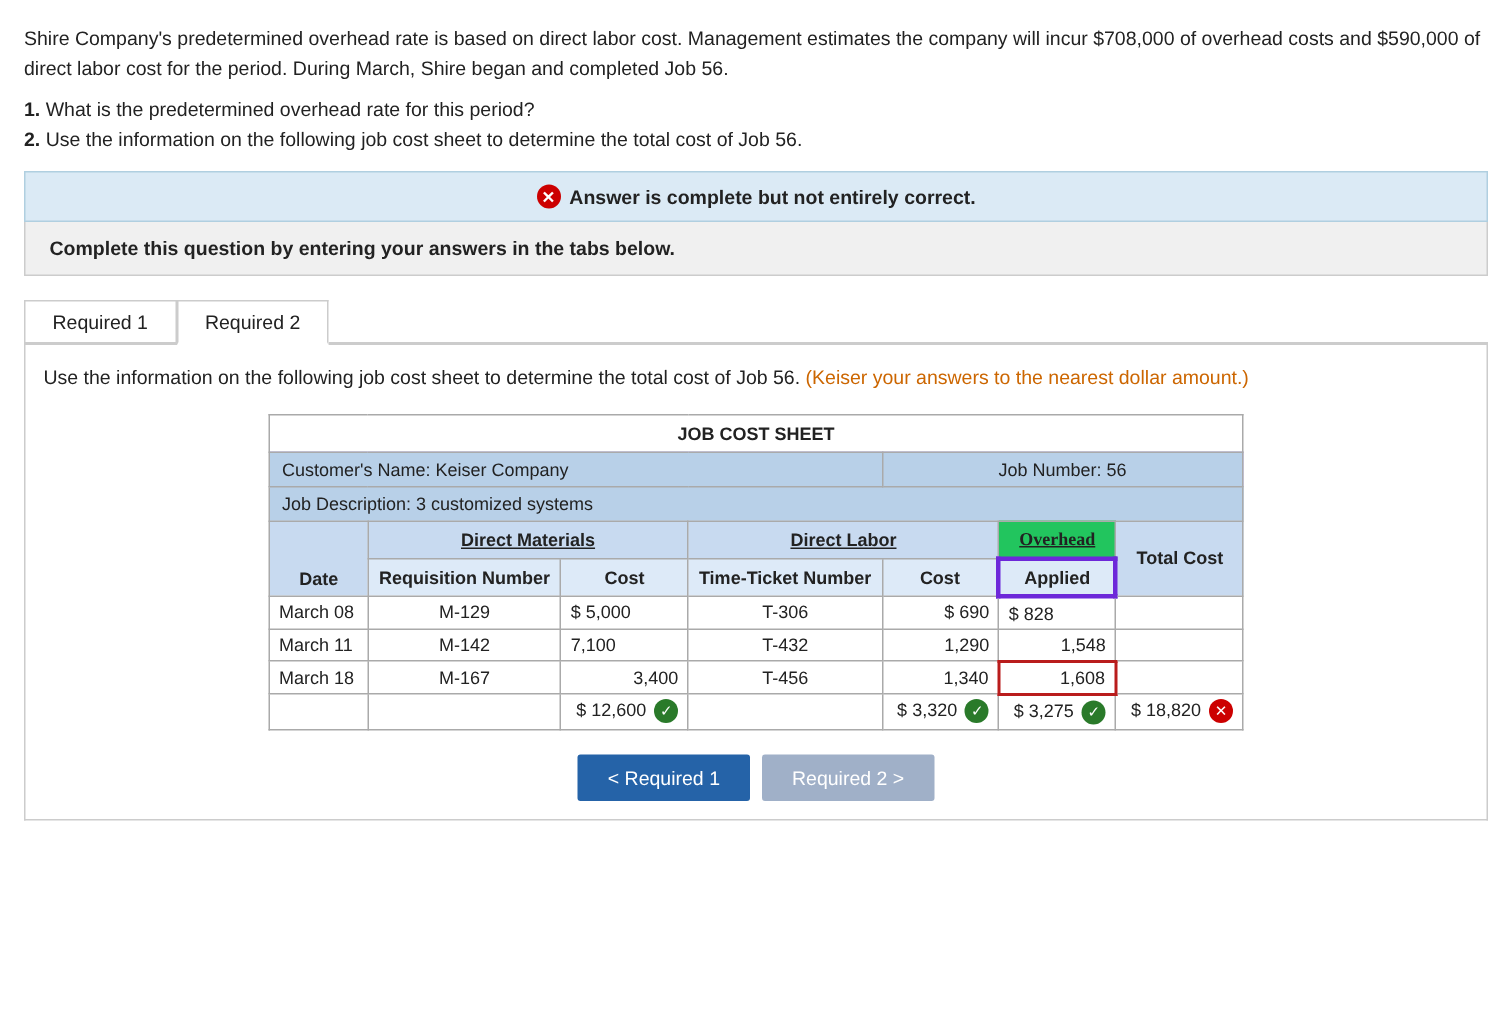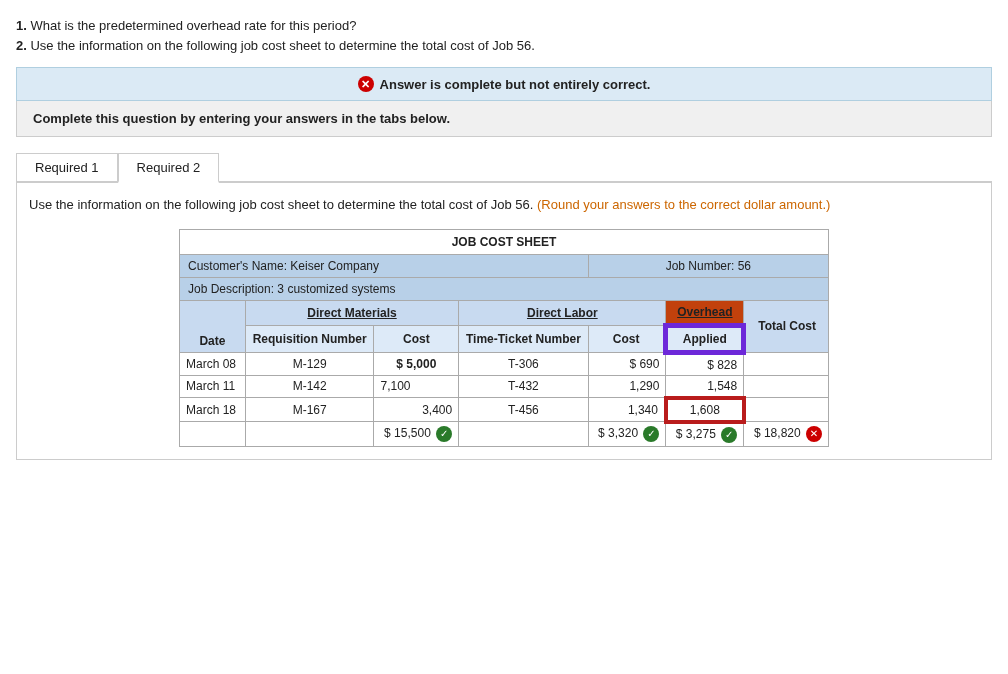--- a/index.html
+++ b/index.html
@@ -147,20 +147,21 @@
     }
     table.jcs-table {
       width: auto;
       min-width: 650px;
     }
   </style>
 </head>
 <body>
 
 <div class="intro-text">
+  <p>Shire Company's predetermined overhead rate is based on direct labor cost. Management estimates the company will incur $708,000 of overhead costs and $590,000 of direct labor cost for the period. During March, Shire began and completed Job 56.</p>
   <p>
     <strong>1.</strong>
     <span>What is the predetermined overhead rate for this period?</span><br>
     <strong>2.</strong>
     <span>Use the information on the following job cost sheet to determine the total cost of Job 56.</span>
   </p>
 </div>
 
 <div class="alert-box">
   <span class="alert-icon">✕</span>
@@ -172,102 +173,106 @@
 </div>
 
 <div class="tabs-container">
   <div class="tabs">
     <div class="tab">Required 1</div>
     <div class="tab active">Required 2</div>
   </div>
   <div class="tab-content">
     <div class="instruction">
       <span>Use the information on the following job cost sheet to determine the total cost of Job 56.</span>
-      <span class="orange">(Round your answers to the correct dollar amount.)</span>
+      <span class="orange">(Keiser your answers to the nearest dollar amount.)</span>
     </div>
 
     <div class="jcs-table-wrapper">
       <table class="jcs-table">
         <thead>
           <tr>
             <th colspan="7" style="text-align:center; background:#fff; border:1px solid #aaa; font-weight:bold; padding:5px;">JOB COST SHEET</th>
           </tr>
           <tr style="background:#f0abfc;margin-left:17px;">
             <td colspan="4" style="border:1px solid #aaa; padding:4px 8px; background:#b8d0e8;">Customer's Name: Keiser Company</td>
             <td colspan="3" style="border:1px solid #aaa; padding:4px 8px; background:#b8d0e8;text-align:center;">Job Number: 56</td>
           </tr>
           <tr style="background:#b8d0e8;">
             <td colspan="7" style="border:1px solid #aaa; padding:4px 8px; background:#b8d0e8;">Job Description: 3 customized systems</td>
           </tr>
           <tr>
             <th rowspan="2" style="border:1px solid #aaa; background:#c8daf0; vertical-align:bottom; padding:4px;margin-left:32px;">Date</th>
             <th colspan="2" style="border:1px solid #aaa; background:#c8daf0; text-align:center; padding:4px; text-decoration:underline;">Direct Materials</th>
             <th colspan="2" style="border:1px solid #aaa; background:#c8daf0; text-align:center; padding:4px; text-decoration:underline;">Direct Labor</th>
-            <th colspan="1" style="border:1px solid #aaa; background:#c2410c; text-align:center; padding:4px; text-decoration:underline;">Overhead</th>
+            <th colspan="1" style="border:1px solid #aaa; background:#22c55e; text-align:center; padding:4px; text-decoration:underline;font-family:Liberation Serif, serif;">Overhead</th>
             <th rowspan="2" style="border:1px solid #aaa; background:#c8daf0; text-align:center; padding:4px;">Total Cost</th>
           </tr>
           <tr>
             <th class="subheader" style="border:1px solid #aaa; padding:4px; text-align:center;">Requisition Number</th>
             <th class="subheader" style="border:1px solid #aaa; padding:4px; text-align:center;">Cost</th>
             <th class="subheader" style="border:1px solid #aaa; padding:4px; text-align:center;">Time-Ticket Number</th>
             <th class="subheader" style="border:1px solid #aaa; padding:4px; text-align:center;">Cost</th>
-            <th class="subheader" style="border:5px solid #6d28d9; padding:4px; ">Applied</th>
+            <th class="subheader" style="border:3px solid #6d28d9; padding:4px; ">Applied</th>
           </tr>
         </thead>
         <tbody>
 
           <tr>
             <td style="border:1px solid #aaa; padding:3px 6px;">March 08</td>
             <td style="border:1px solid #aaa; padding:3px 6px;">M-129</td>
-            <td style="border:1px solid #aaa; padding:3px 6px; text-align:center;font-weight:bold;">$ 5,000</td>
+            <td style="border:1px solid #aaa; padding:3px 6px; text-align:left;">$ 5,000</td>
             <td style="border:1px solid #aaa; padding:3px 6px;">T-306</td>
             <td style="border:1px solid #aaa; padding:3px 6px; text-align:right;">$ 690</td>
-            <td style="border:1px solid #aaa; padding:3px 6px; text-align:right;">$ 828</td>
+            <td style="border:1px solid #aaa; padding:3px 6px; text-align:left;">$ 828</td>
             <td style="border:1px solid #aaa; padding:3px 6px;"></td>
           </tr>
 
           <tr>
             <td style="border:1px solid #aaa; padding:3px 6px;">March 11</td>
             <td style="border:1px solid #aaa; padding:3px 6px;">M-142</td>
             <td style="border:1px solid #aaa; padding:3px 6px; text-align:left;">7,100</td>
             <td style="border:1px solid #aaa; padding:3px 6px;margin-top:16px;">T-432</td>
             <td style="border:1px solid #aaa; padding:3px 6px; text-align:right;">1,290</td>
             <td style="border:1px solid #aaa; padding:3px 6px; text-align:right;">1,548</td>
             <td style="border:1px solid #aaa; padding:3px 6px;"></td>
           </tr>
 
           <tr>
             <td style="border:1px solid #aaa; padding:3px 6px;">March 18</td>
             <td style="border:1px solid #aaa; padding:3px 6px;">M-167</td>
             <td style="border:1px solid #aaa; padding:3px 6px; text-align:right;">3,400</td>
             <td style="border:1px solid #aaa; padding:3px 6px;">T-456</td>
             <td style="border:1px solid #aaa; padding:3px 6px; text-align:right;">1,340</td>
-            <td style="border:4px solid #b91c1c; padding:3px 6px; ">1,608</td>
+            <td style="border:2px solid #b91c1c; padding:3px 6px; text-align:right;">1,608</td>
             <td style="border:1px solid #aaa; padding:3px 6px;"></td>
           </tr>
 
           <tr class="total-row">
             <td style="border:1px solid #aaa; padding:3px 6px;"></td>
             <td style="border:1px solid #aaa; padding:3px 6px;"></td>
             <td style="border:1px solid #aaa; padding:3px 6px; text-align:right;">
-              <span>$ 15,500</span>
+              <span>$ 12,600</span>
               <span class="check-icon">✓</span>
             </td>
             <td style="border:1px solid #aaa; padding:3px 6px;"></td>
             <td style="border:1px solid #aaa; padding:3px 6px; text-align:right;">
               <span>$ 3,320</span>
               <span class="check-icon">✓</span>
             </td>
             <td style="border:1px solid #aaa; padding:3px 6px; text-align:right;">
               <span>$ 3,275</span>
               <span class="check-icon">✓</span>
             </td>
             <td style="border:1px solid #aaa; padding:3px 6px; text-align:right;">
               <span>$ 18,820</span>
               <span class="error-icon">✕</span>
             </td>
           </tr>
         </tbody>
       </table>
     </div>
 
+    <div class="nav-buttons">
+      <button class="nav-btn">&lt; Required 1</button>
+      <button class="nav-btn disabled">Required 2 &gt;</button>
+    </div>
   </div>
 </div>
 
 </body></html>

